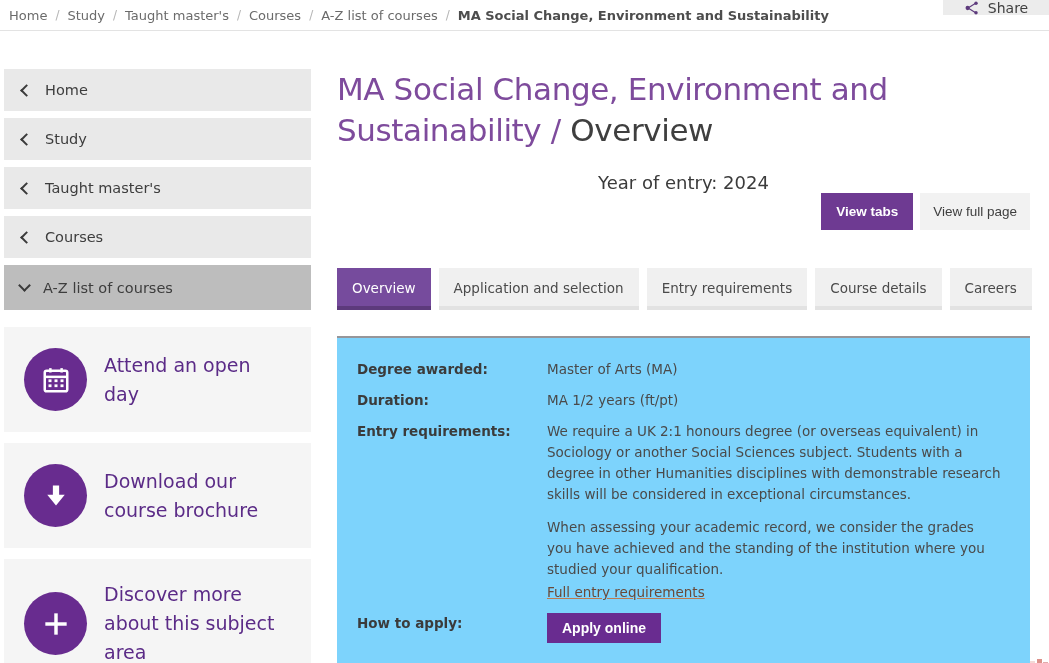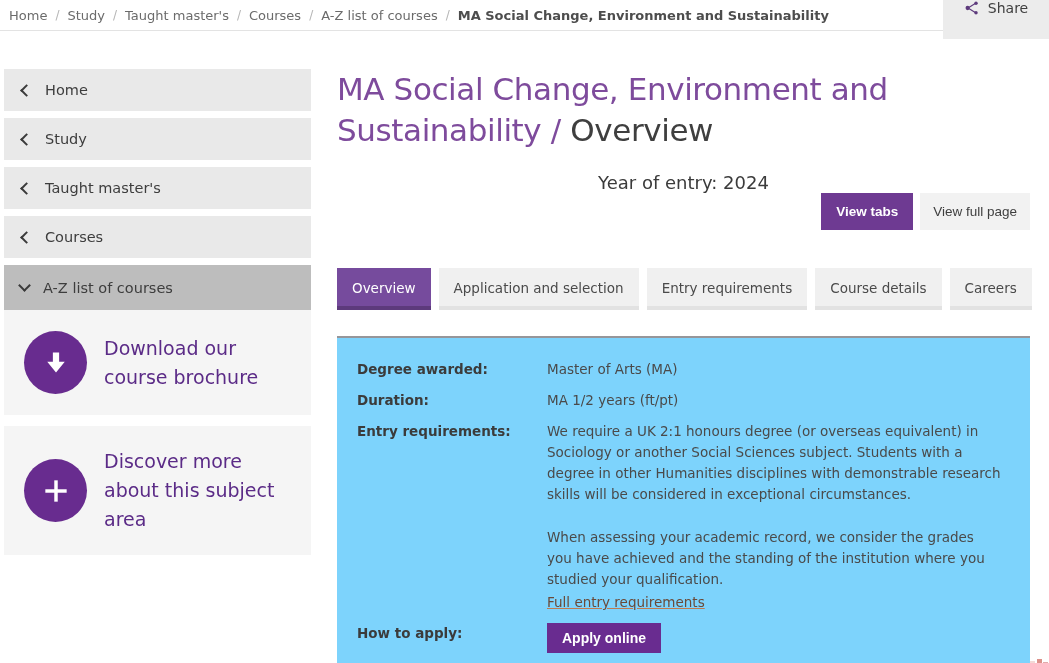--- a/index.html
+++ b/index.html
@@ -13,22 +13,22 @@
   .breadcrumb-bar {
     position:absolute; top:0; left:0; right:0; height:31px;
     background:#fff; border-bottom:1px solid #e3e3e3;
     display:flex; align-items:center; gap:8px; padding-left:9px;
     font-size:13px; color:#6b6b6b; white-space:nowrap;
   }
   .crumb { color:#6b6b6b; cursor:pointer; }
   .crumb.current { font-weight:bold; color:#4d4d4d; cursor:default; }
   .sep { color:#b5b5b5; font-size:12px; }
   .share-btn {
-    position:absolute; top:0; right:0; width:106px; height:39px;
-    background:#ececec; display:flex; align-items:flex-start; justify-content:center;
+    position:absolute; top:0; right:0; width:106px; height:15px;
+    background:#ececec; display:flex; align-items:center; justify-content:center;
     gap:8px; font-size:14px; color:#3f3f3f; cursor:pointer;
   }
 
   
   .sidebar { position:absolute; left:4px; top:69px; width:307px; }
   .nav-item {
     height:42px; background:#e9e9e9; margin-bottom:7px;
     display:flex; align-items:center; gap:14px; padding-left:16px;
     font-size:14.5px; color:#3d3d3d; cursor:pointer;
   }
@@ -78,21 +78,21 @@
   }
   .tab.active { background:#764b9d; border-bottom-color:#5d3a7c; color:#fff; }
 
   .details-panel {
     margin-top:26px; height:334px; background:#7dd3fc;
     border-top:2px solid #96969a; padding:21px 20px 0 20px; overflow:hidden;
   }
   .detail-row { display:flex; margin-bottom:10px; font-size:13.5px; }
   .detail-label { width:190px; flex-shrink:0; font-weight:bold; color:#3b3b3b; line-height:21px; }
   .detail-value { width:455px; line-height:21px; color:#4a4a4a; }
-  .detail-value p + p { margin-top:22px; }
+  .detail-value p + p { margin-top:12px; }
   .entry-link {
     display:inline-block; margin-top:2px; color:#6a4a39; cursor:pointer;
     text-decoration:underline; text-decoration-color:#bf7a4e;
   }
   .apply-row { margin-top:4px; align-items:flex-start; }
   .apply-btn {
     background:#692c90; color:#fff; font-size:14px; font-weight:600;
     padding:7px 15px; border:none; cursor:pointer;
   }
 
@@ -149,20 +149,39 @@
   </div>
   <div class="nav-item">
     <span class="chev back"></span>
     <span>Courses</span>
   </div>
   <div class="nav-item active">
     <span class="chev down"></span>
     <span>A-Z list of courses</span>
   </div>
 
+  <div class="promo first">
+    <span class="promo-circle">
+      <svg width="30" height="30" viewBox="0 0 24 24">
+        <rect x="3" y="4.5" width="18" height="16.5" rx="1.5" fill="none" stroke="#fff" stroke-width="2"></rect>
+        <line x1="3" y1="9.5" x2="21" y2="9.5" stroke="#fff" stroke-width="2"></line>
+        <line x1="7.5" y1="2.5" x2="7.5" y2="6" stroke="#fff" stroke-width="2"></line>
+        <line x1="16.5" y1="2.5" x2="16.5" y2="6" stroke="#fff" stroke-width="2"></line>
+        <g fill="#fff">
+          <rect x="6" y="11.5" width="2.4" height="2.2"></rect>
+            <rect x="10.8" y="11.5" width="2.4" height="2.2"></rect>
+            <rect x="15.6" y="11.5" width="2.4" height="2.2"></rect>
+          <rect x="6" y="15.5" width="2.4" height="2.2"></rect>
+            <rect x="10.8" y="15.5" width="2.4" height="2.2"></rect>
+            <rect x="15.6" y="15.5" width="2.4" height="2.2"></rect>
+        </g>
+      </svg>
+    </span>
+    <span class="promo-label">Attend an open day</span>
+  </div>
 
   <div class="promo">
     <span class="promo-circle">
       <svg width="30" height="30" viewBox="0 0 24 24">
         <polygon points="9.5,3.5 14.5,3.5 14.5,11 19,11 12,19.5 5,11 9.5,11" fill="#fff"></polygon>
       </svg>
     </span>
     <span class="promo-label">Download our course brochure</span>
   </div>
 

